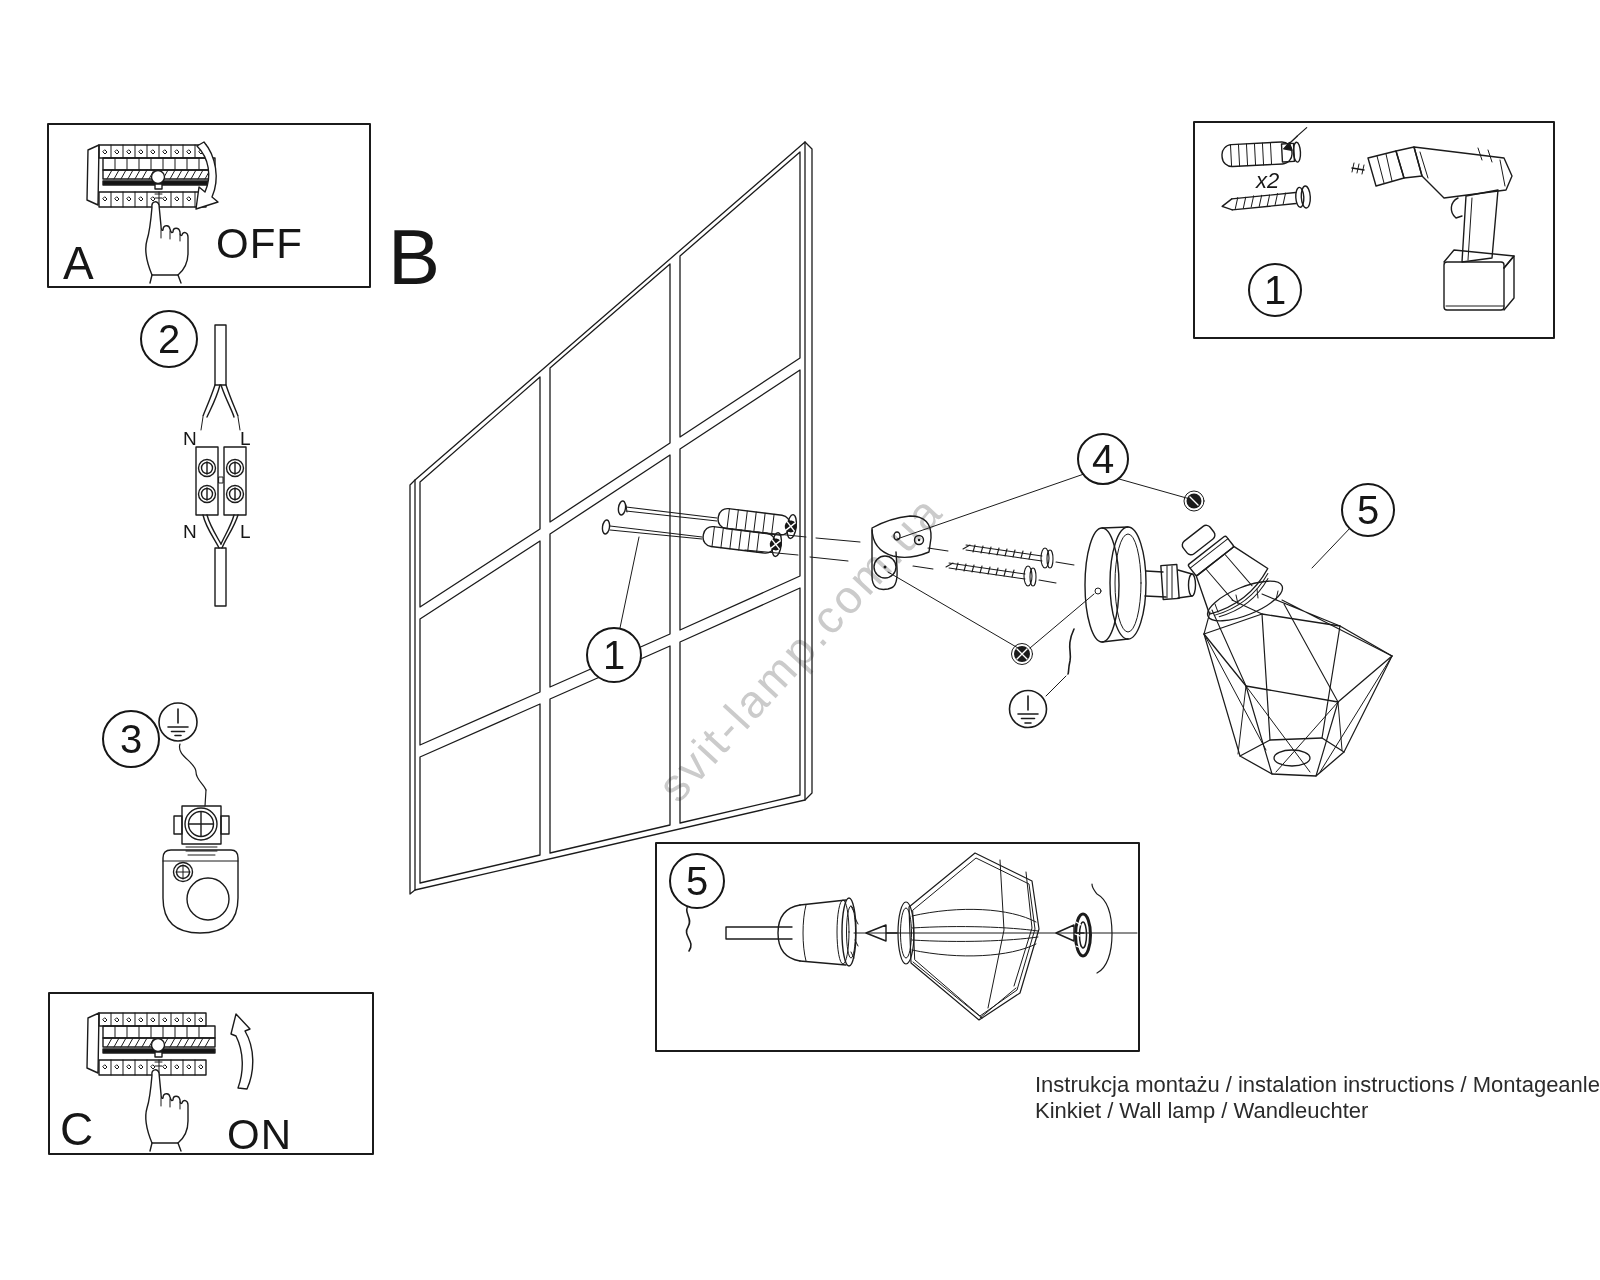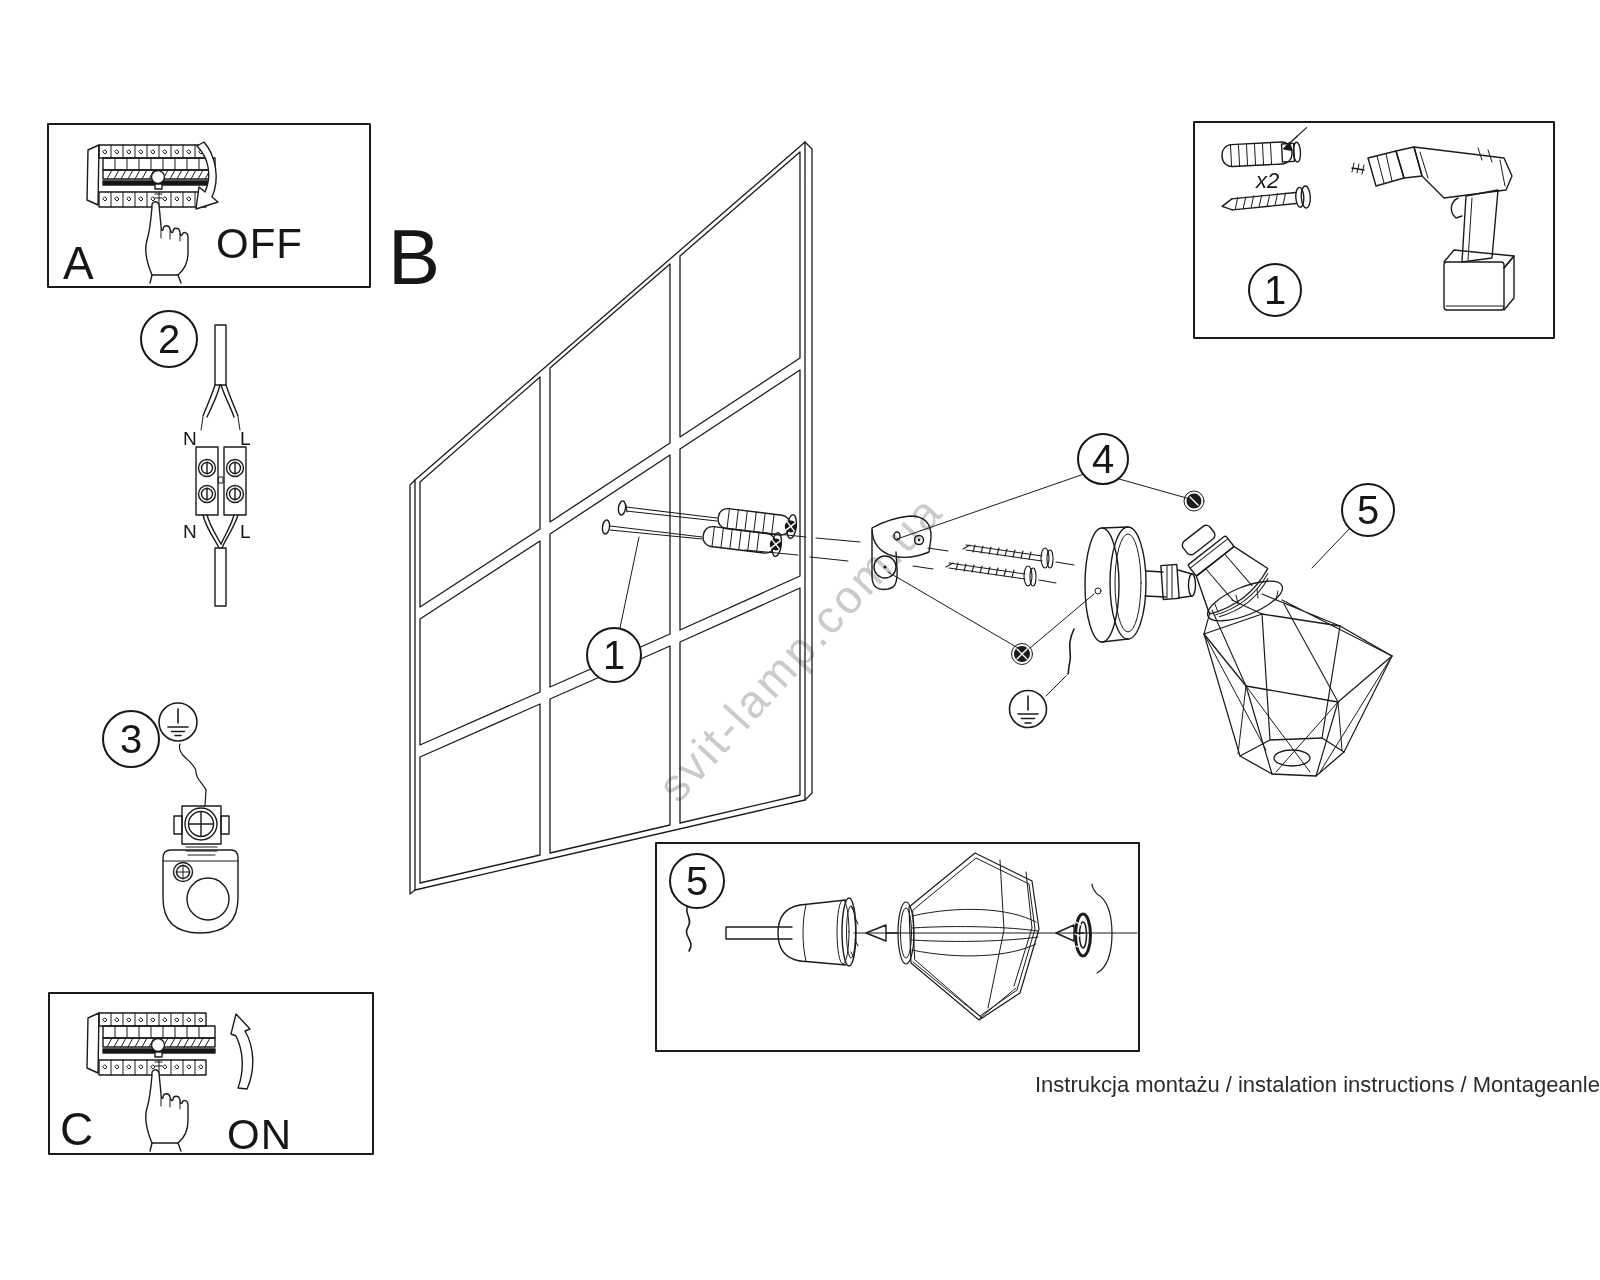--- a/index.html
+++ b/index.html
@@ -336,13 +336,14 @@
     </div>
 
   <div class="t qty" style="left:1256px;top:168px;">x2</div>
 
   <div class="t wire-label" style="left:183px;top:428px;">N</div>
   <div class="t wire-label" style="left:240px;top:428px;">L</div>
   <div class="t wire-label" style="left:183px;top:521px;">N</div>
   <div class="t wire-label" style="left:240px;top:521px;">L</div>
 
   <div class="t footer-line" style="left:1035px;top:1072px;">Instrukcja montażu / instalation instructions / Montageanleitung</div>
+  <div class="t footer-line" style="left:1035px;top:1098px;">Kinkiet / Wall lamp / Wandleuchter</div>
 </div>
 
 </body></html>

